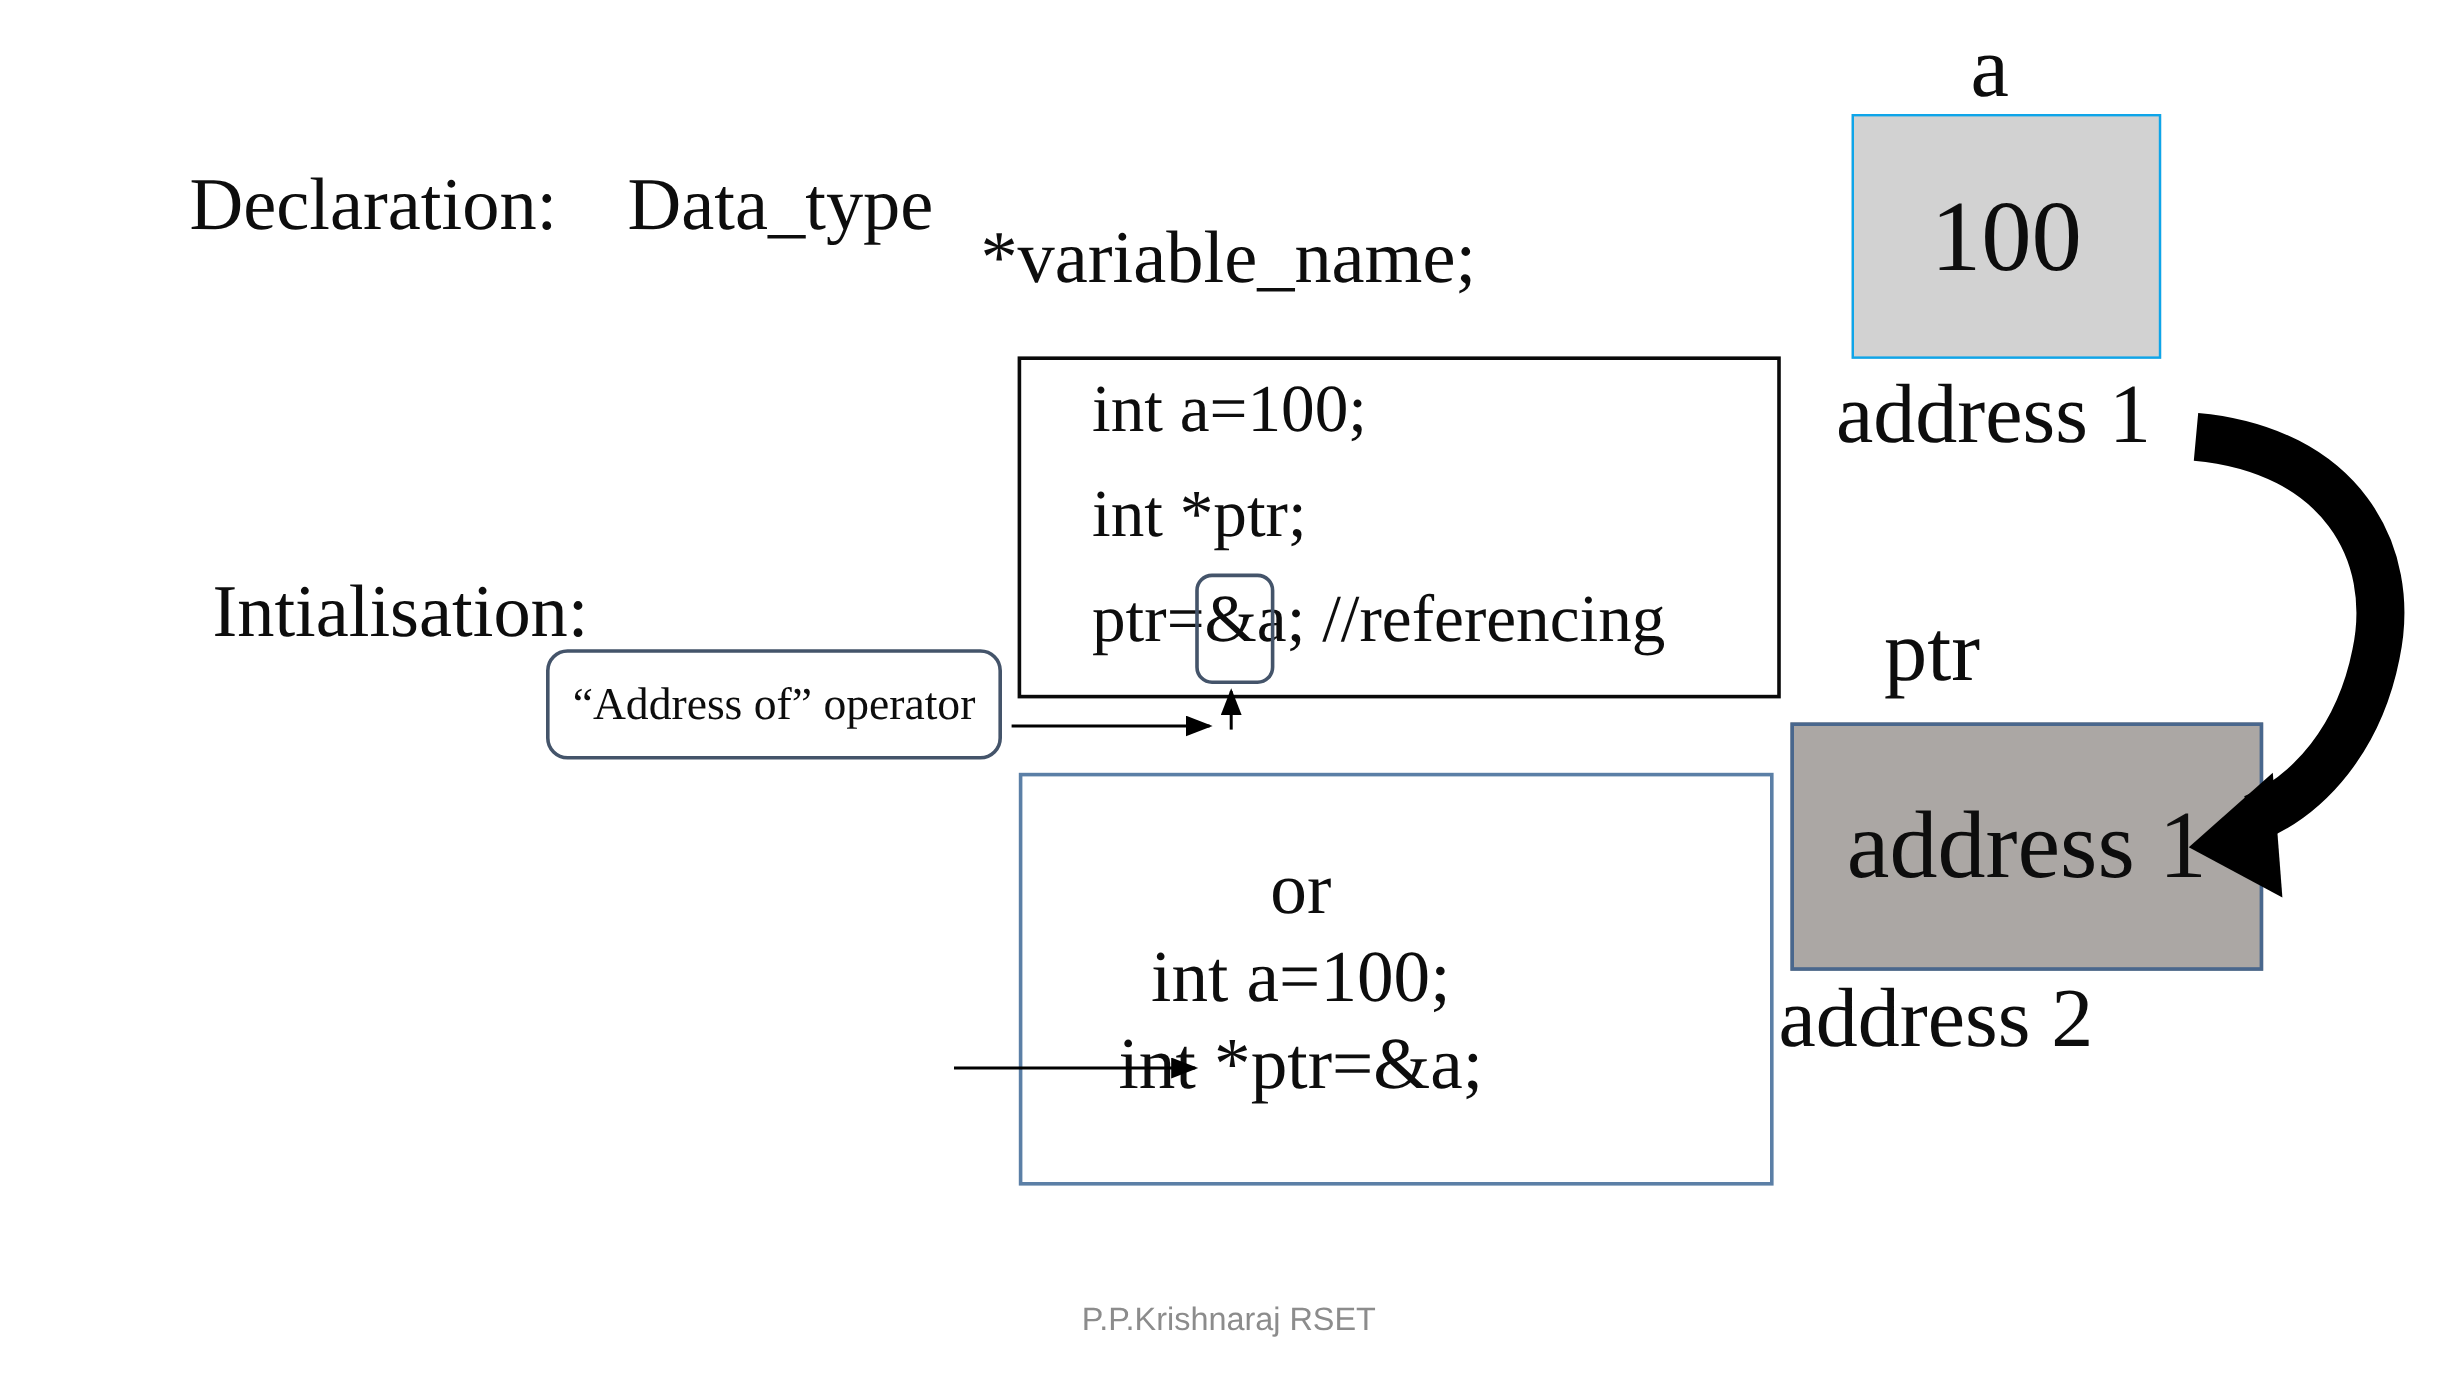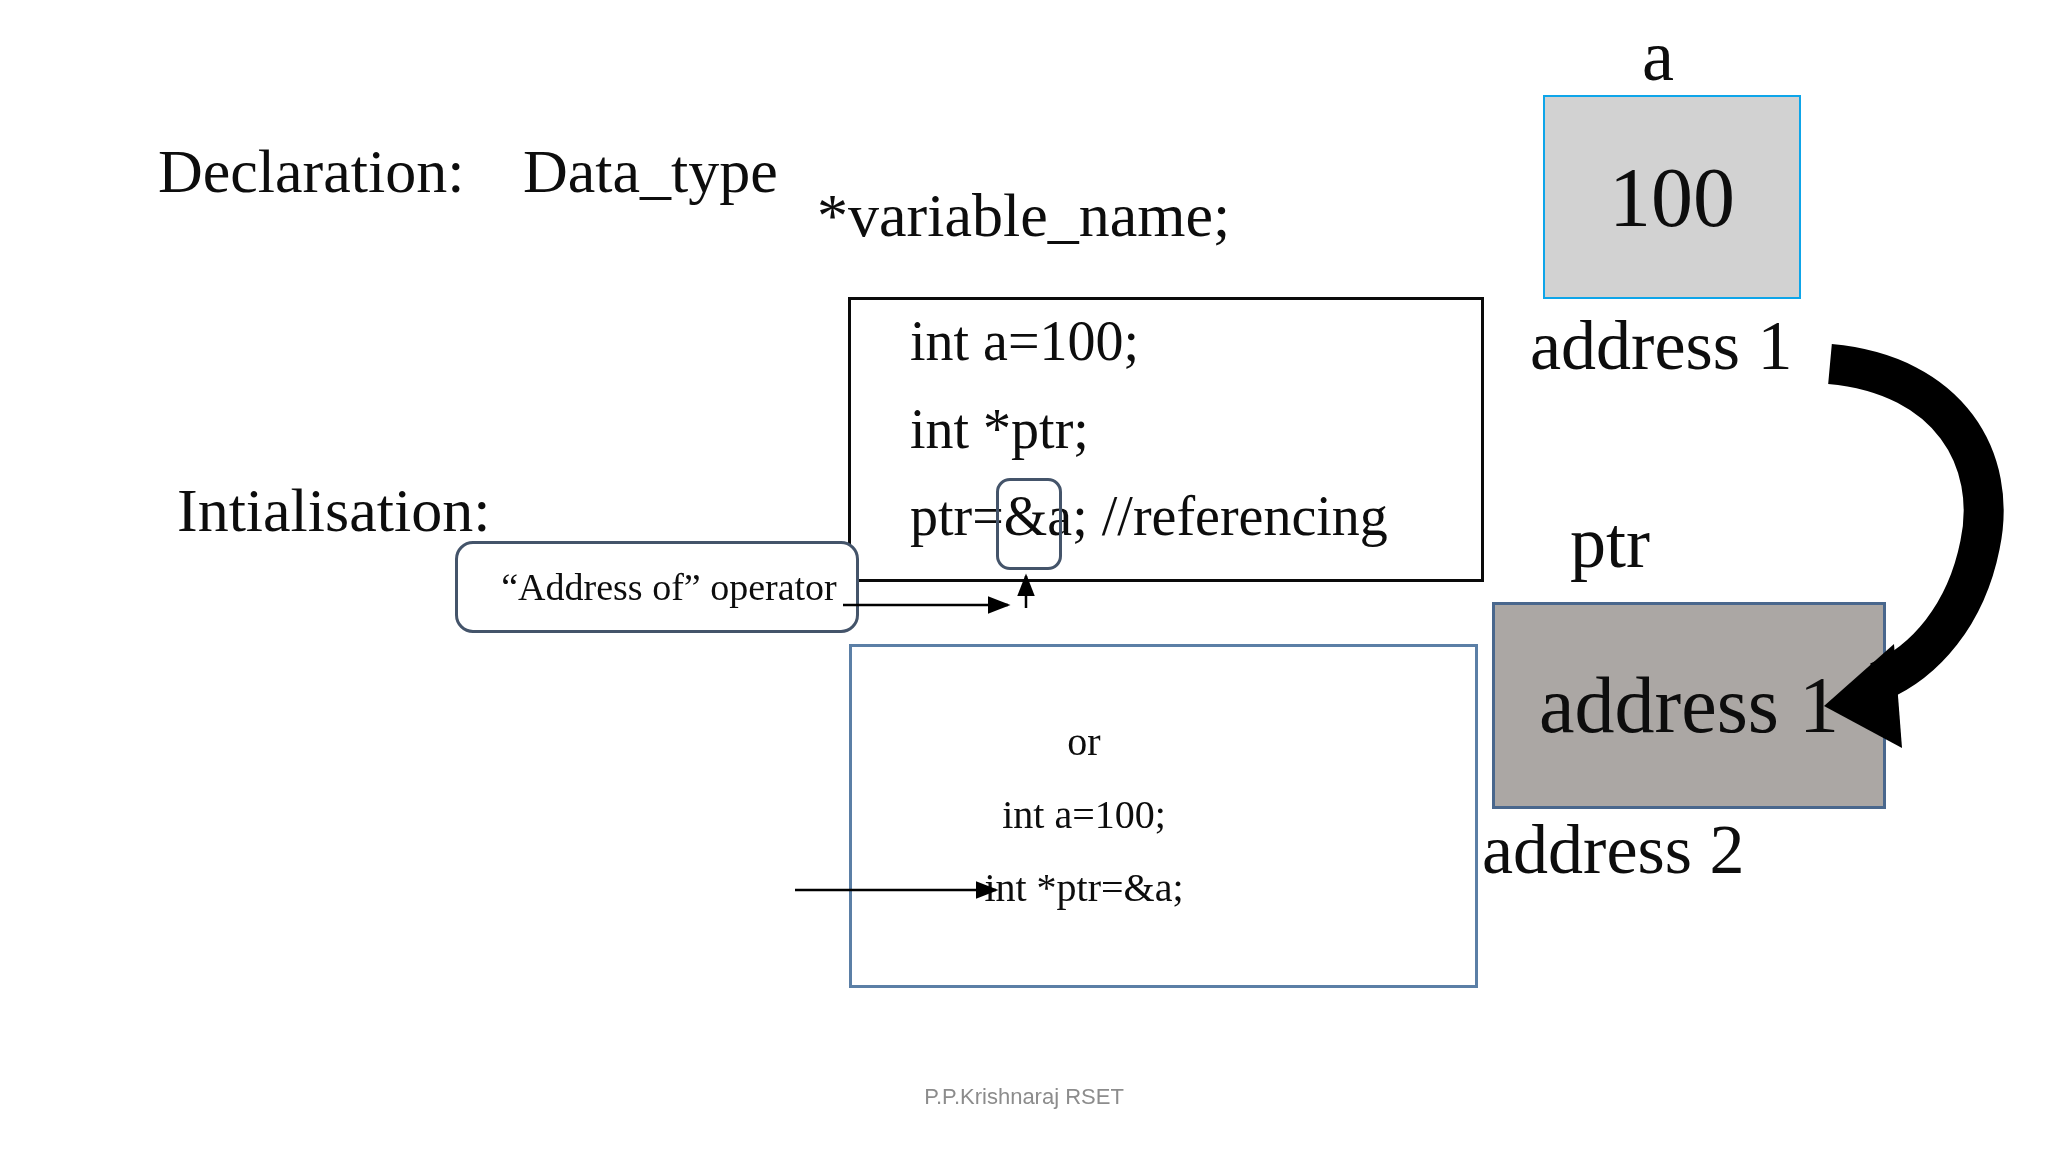--- a/index.html
+++ b/index.html
@@ -30,29 +30,28 @@
     border: 3px solid #44546a; border-radius: 14px; background: transparent;
   }
 
   
   .code-box-2 {
     left: 849px; top: 644px; width: 623px; height: 338px;
     border: 3px solid #5b7fa6; background: #ffffff;
   }
   .code-box-2-text {
     left: 849px; top: 705px; width: 470px;
-    text-align: center; font-size: 40px; line-height: 73px; white-space: nowrap;
+    text-align: center; font-size: 61px; line-height: 73px; white-space: nowrap;
   }
 
   
   .callout {
     border: 3px solid #44546a; border-radius: 18px; background: #ffffff;
     display: flex; flex-direction: column; align-items: center; justify-content: center;
     text-align: center;
-    padding-left: 24px;
   }
   .callout-1 { left: 455px; top: 541px; width: 374px; height: 86px; font-size: 38px; line-height: 44px; }
   .callout-2 { left: 415px; top: 846px; width: 380px; height: 87px; font-size: 36px; line-height: 42px; }
 
   
   .cell-a {
     left: 1543px; top: 95px; width: 254px; height: 200px;
     background: #d2d2d2; border: 2px solid #0ea5e9;
     display: flex; align-items: center; justify-content: center;
   }
@@ -65,21 +64,21 @@
     left: 1492px; top: 602px; width: 388px; height: 201px;
     background: #aba7a4; border: 3px solid #49678d;
     display: flex; align-items: center; justify-content: center;
   }
   .cell-ptr-value { font-size: 80px; white-space: nowrap; }
   .addr2-caption { left: 1482px; top: 812px; width: 370px; text-align: left; font-size: 70px; line-height: 76px; white-space: nowrap; }
 
   .footer {
     left: 0; top: 1084px; width: 2048px; text-align: center;
     font-family: "Liberation Sans", "DejaVu Sans", sans-serif;
-    font-size: 22px; color: #8c8c8c;
+    font-size: 27px; color: #8c8c8c;
   }
 
   svg.overlay { position: absolute; left: 0; top: 0; pointer-events: none; }
 </style>
 </head>
 <body>
 
 <div class="slide">
 
   <div class="abs heading" style="left:158px; top:138px;">Declaration:</div>

